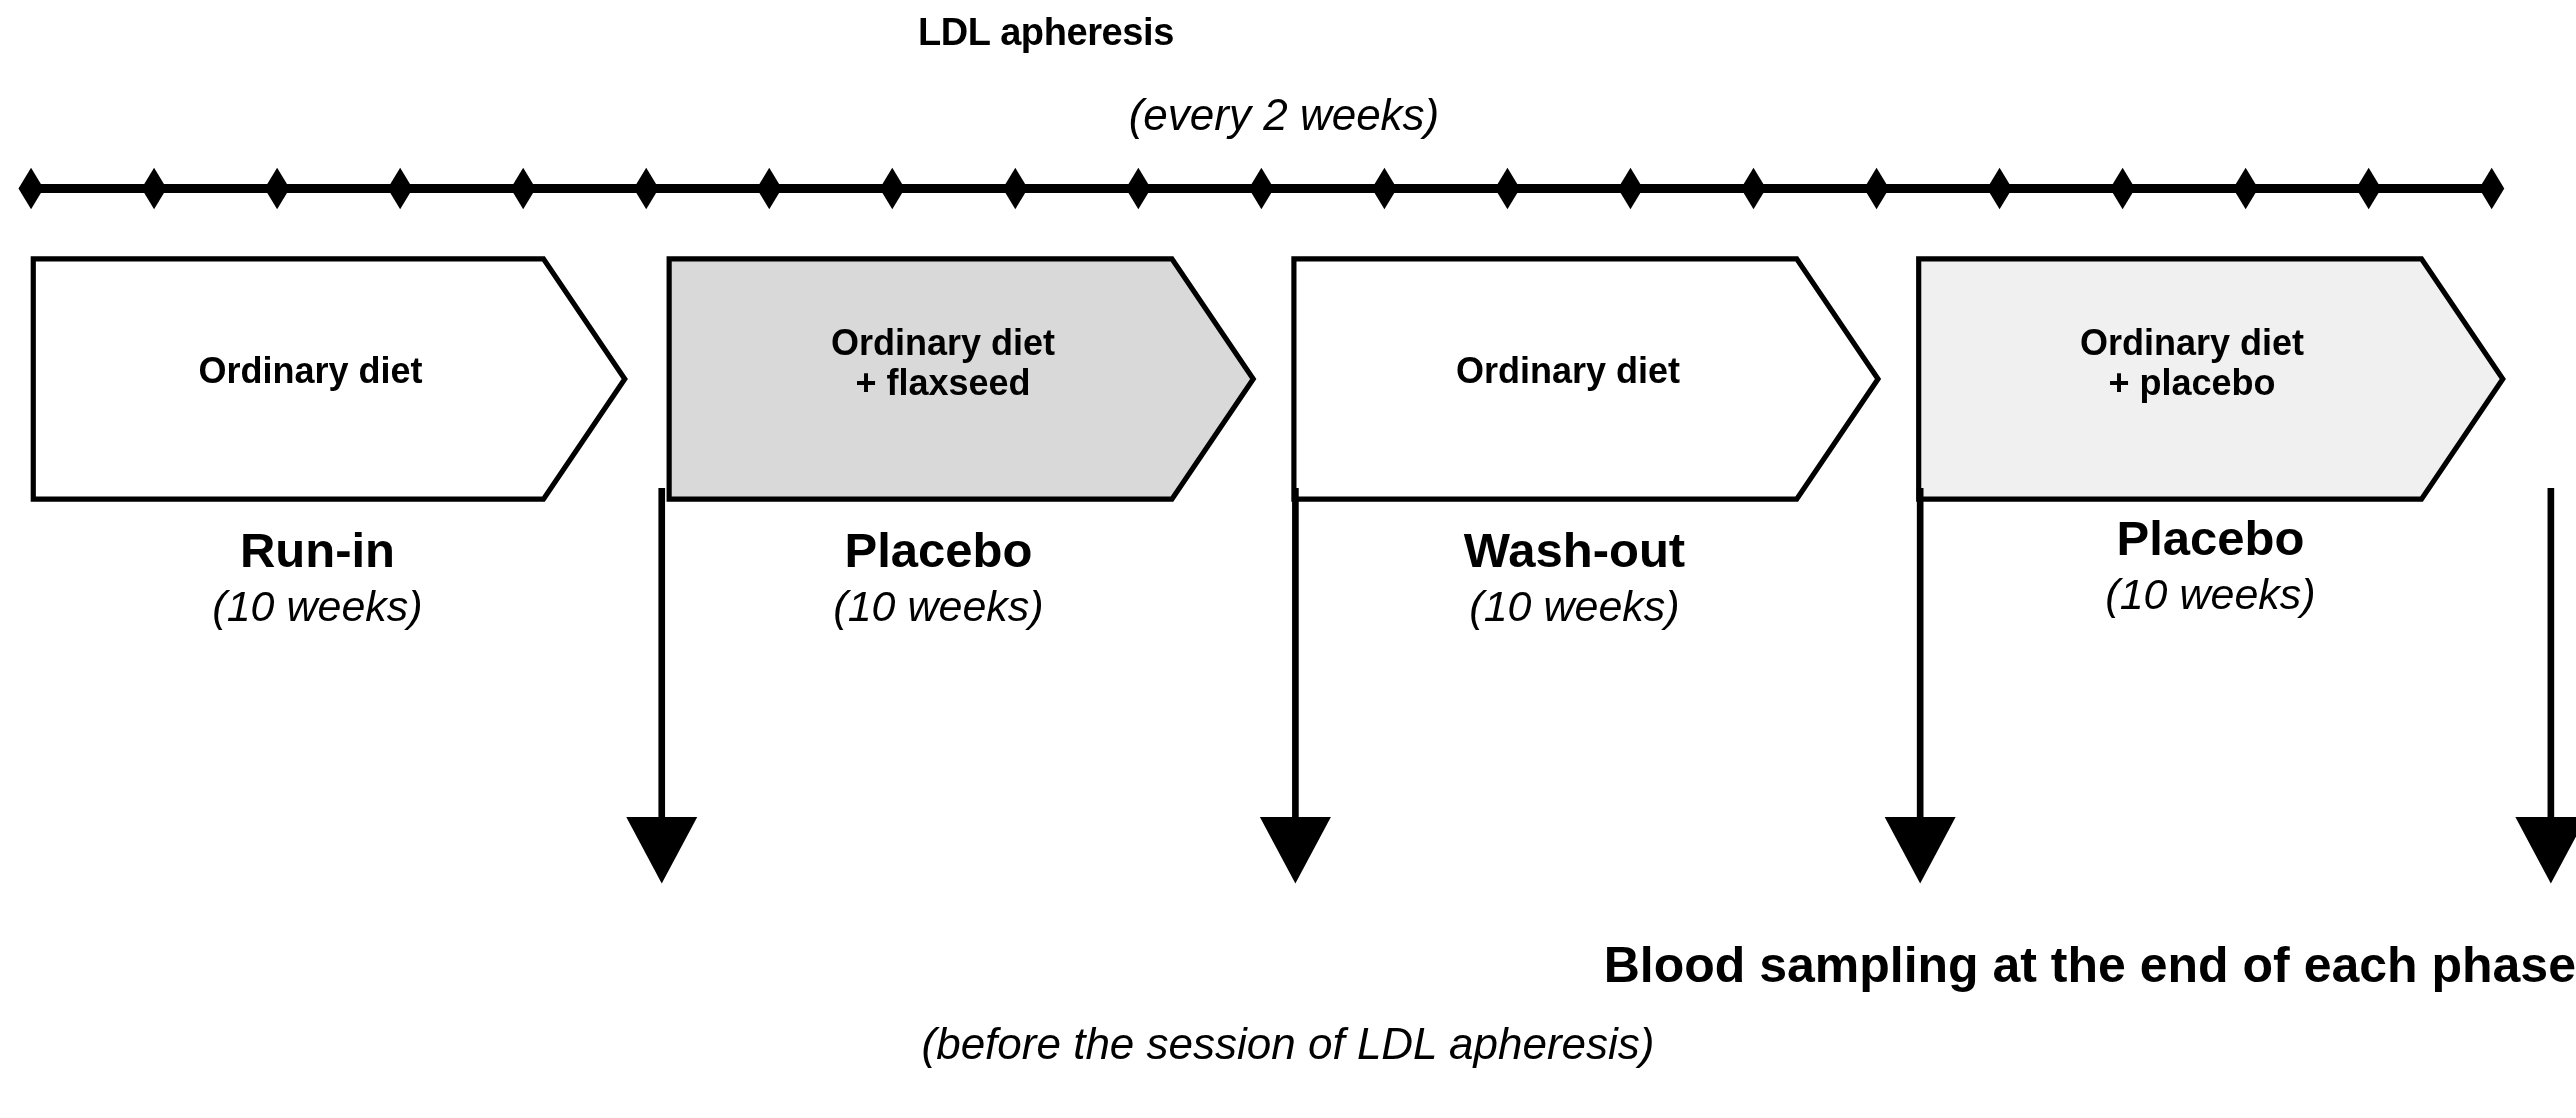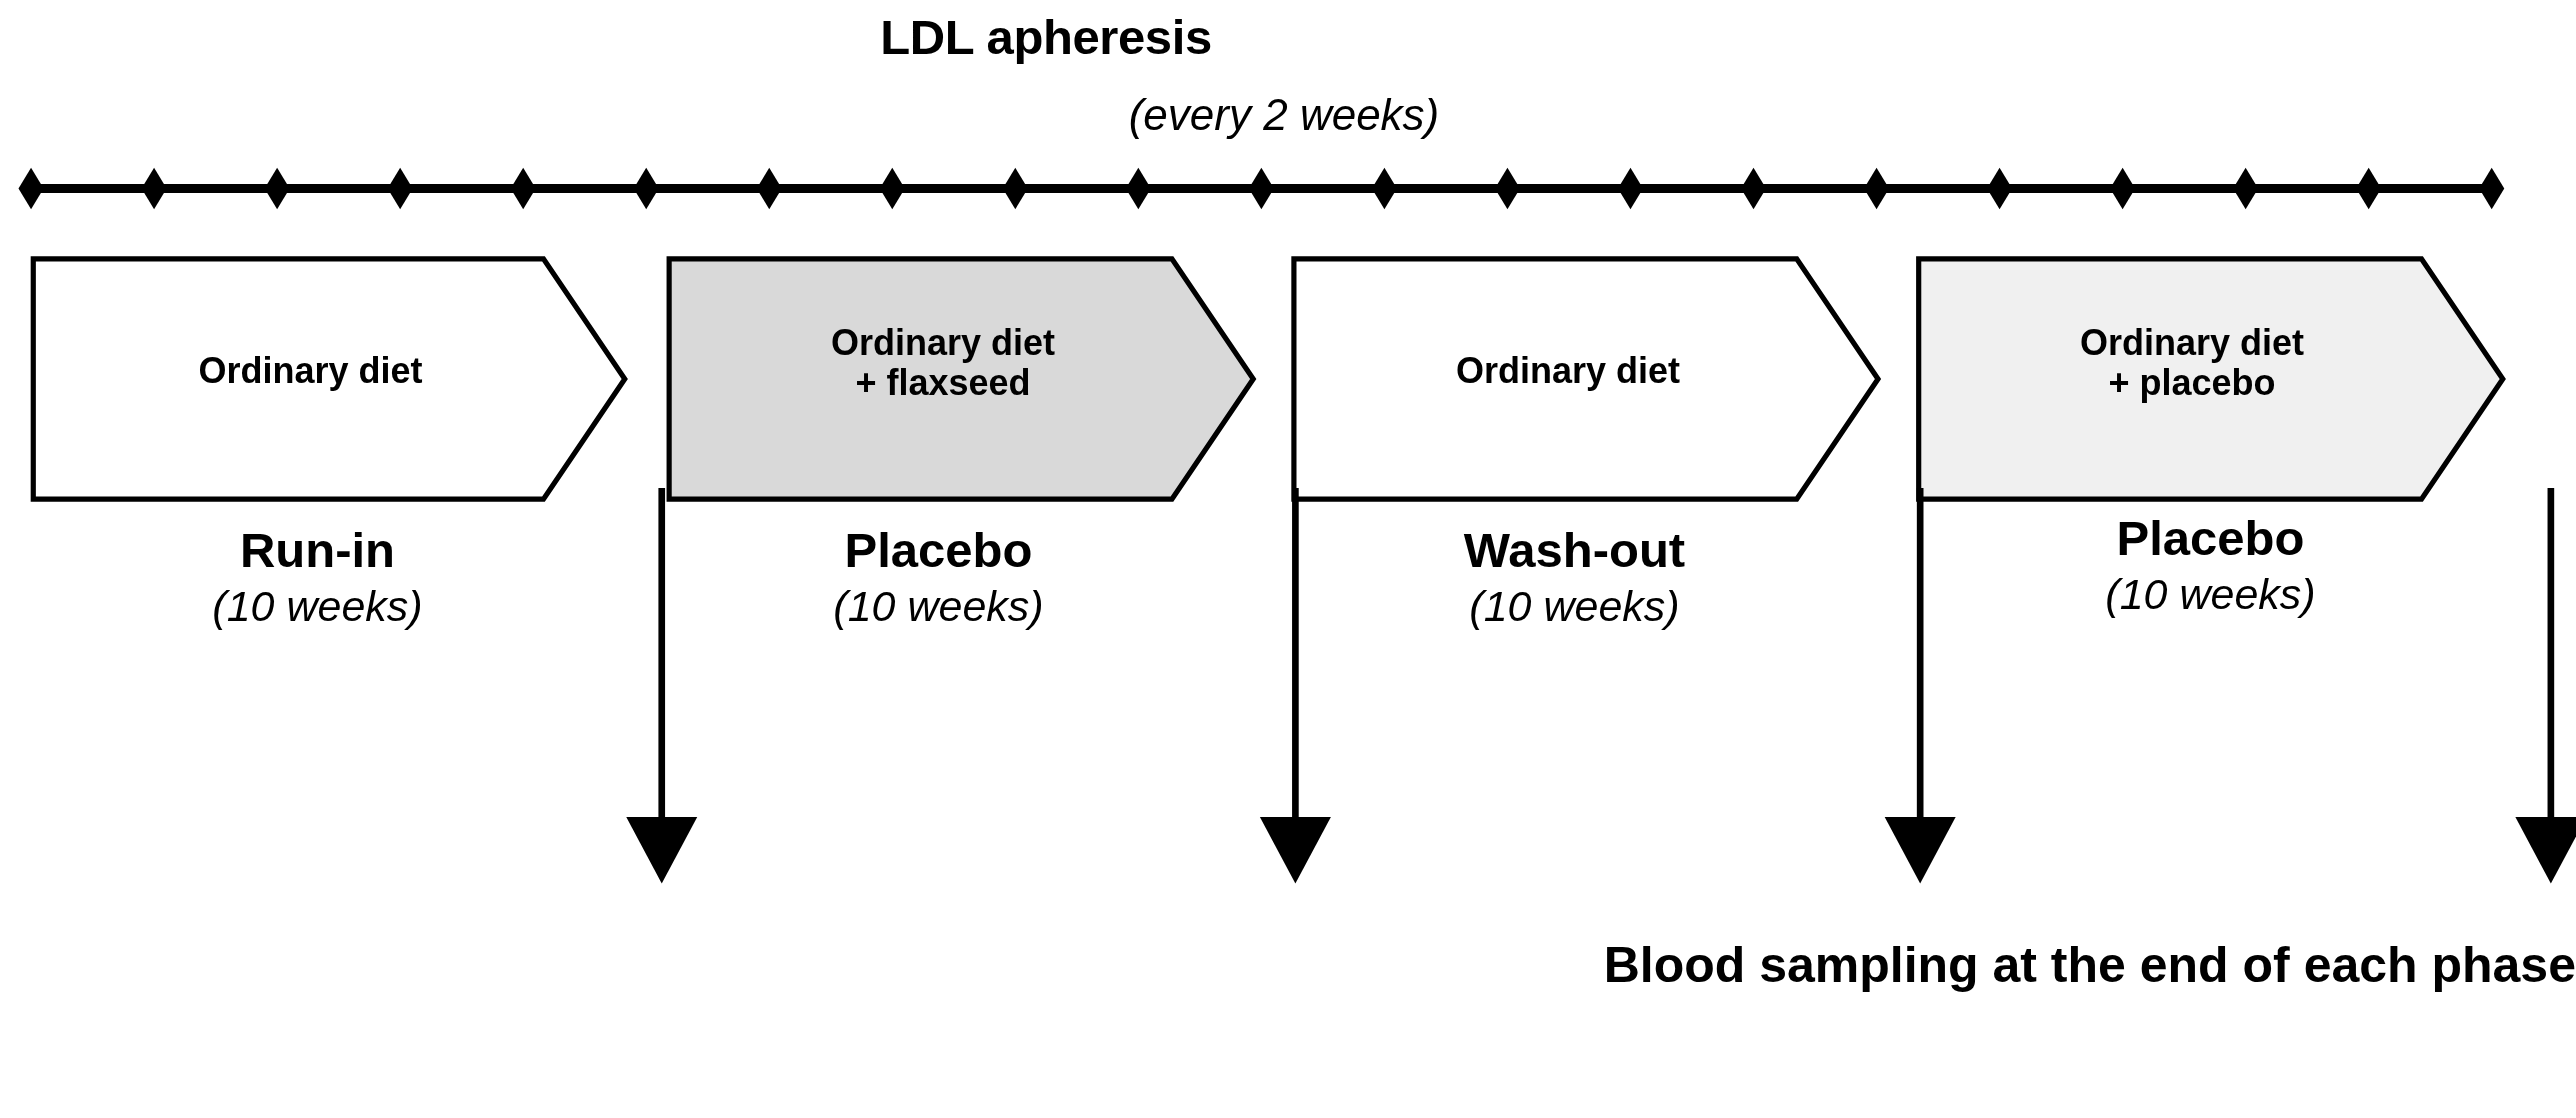--- a/index.html
+++ b/index.html
@@ -19,21 +19,21 @@
     overflow: hidden;
   }
 
   
   .apheresis-title {
     position: absolute;
     left: 0;
     top: 13.3px;
     width: 2092px;
     text-align: center;
-    font-size: 49px;
+    font-size: 38px;
     font-weight: bold;
     letter-spacing: -0.4px;
     line-height: 1.0;
   }
   .apheresis-sub {
     position: absolute;
     left: 0;
     top: 93px;
     width: 2568px;
     text-align: center;
@@ -192,15 +192,16 @@
         <line x1="1752" y1="0" x2="1752" y2="445" stroke="#000000" stroke-width="9"></line>
         <polygon points="1704,445 1800,445 1752,535" fill="#000000"></polygon>
         <line x1="2597" y1="0" x2="2597" y2="445" stroke="#000000" stroke-width="9"></line>
         <polygon points="2549,445 2645,445 2597,535" fill="#000000"></polygon>
         <line x1="3450" y1="0" x2="3450" y2="445" stroke="#000000" stroke-width="9"></line>
         <polygon points="3402,445 3498,445 3450,535" fill="#000000"></polygon>
       </g>
   </svg>
 
   <div class="footer-main">Blood sampling at the end of each phase</div>
+  <div class="footer-sub">(before the session of LDL apheresis)</div>
 
 </div>
 
 
 </body></html>

